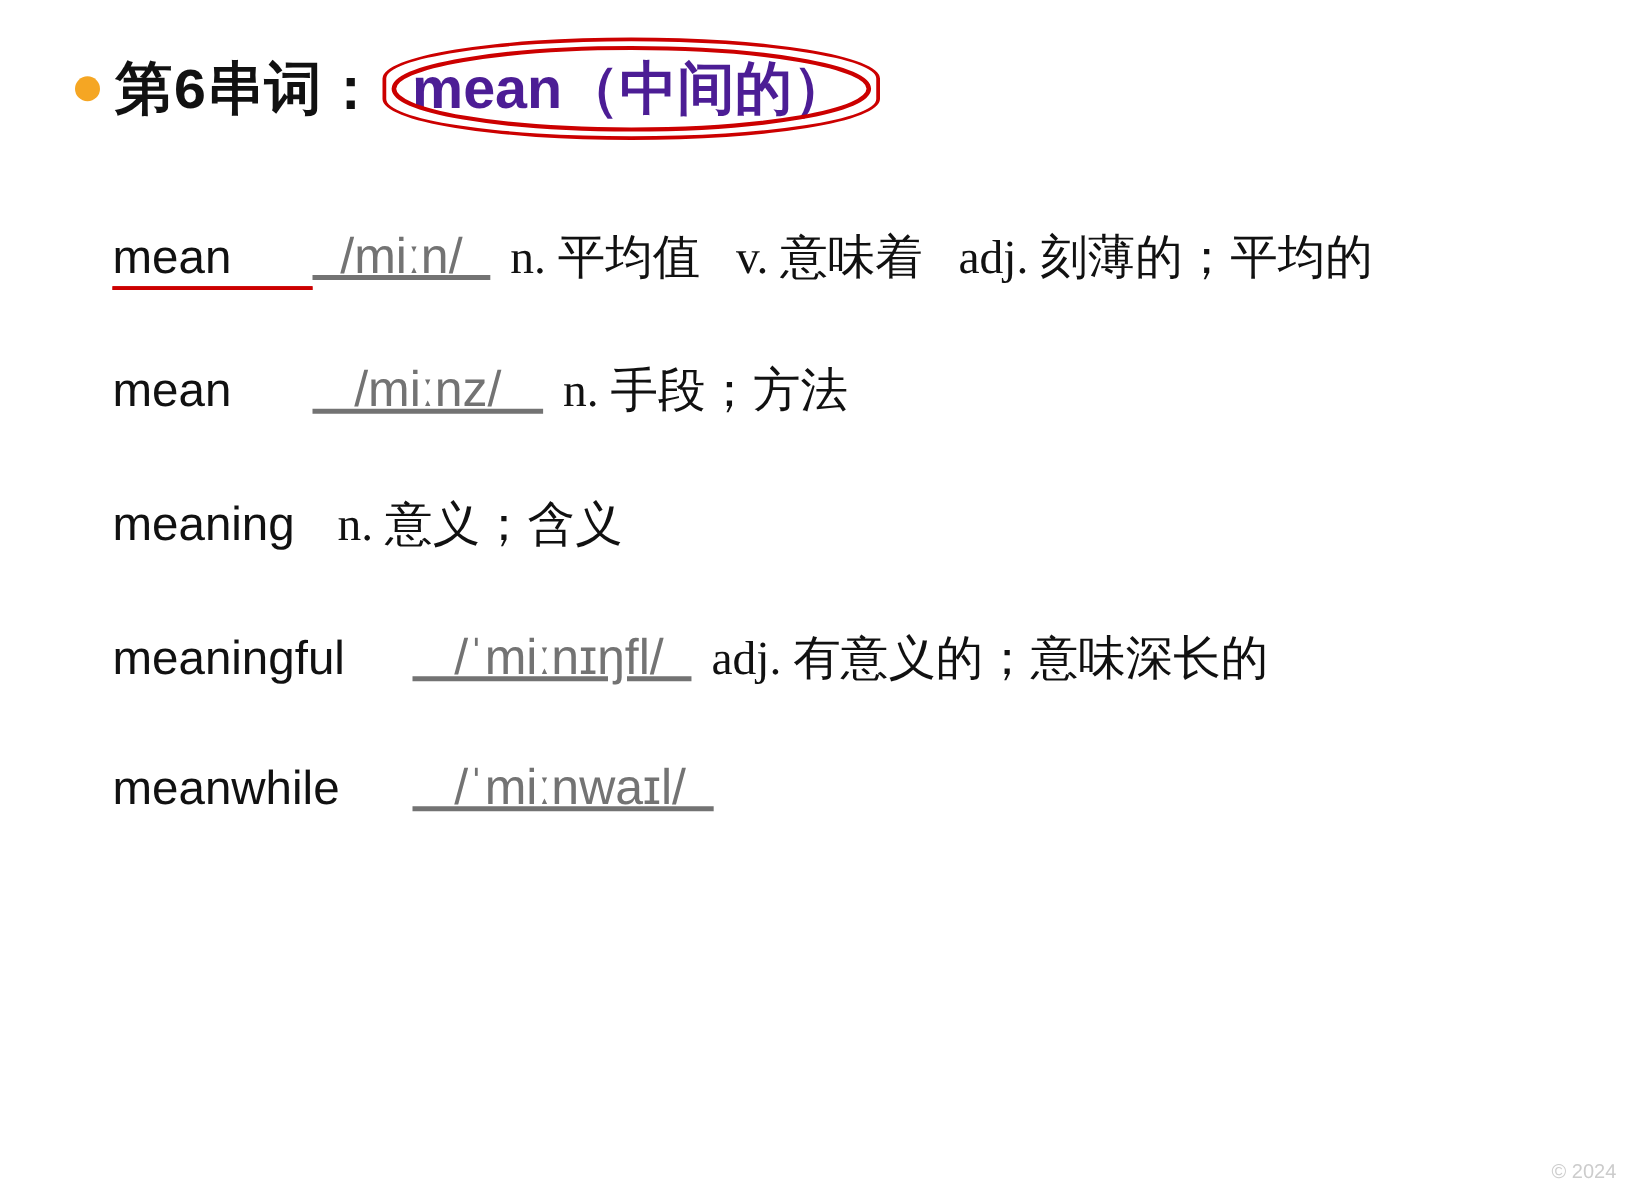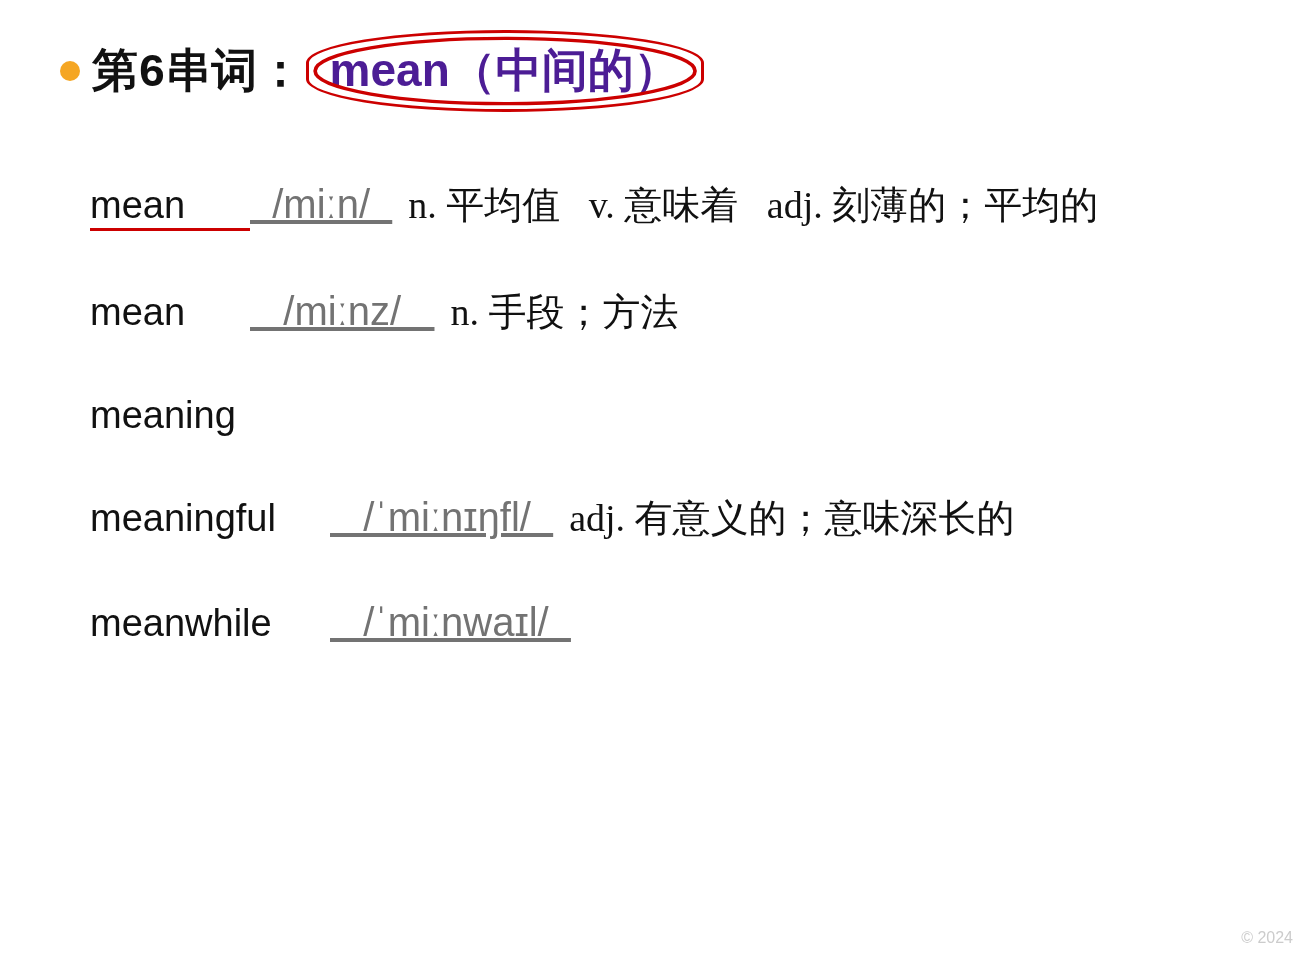--- a/index.html
+++ b/index.html
@@ -165,20 +165,21 @@
     </div>
 
     <div class="entry">
       <span class="entry-word" style="min-width:160px;">mean</span>
       <span class="entry-phonetic">&nbsp;&nbsp; /miːnz/ &nbsp;&nbsp;</span>
       <span class="entry-definition">n. 手段；方法</span>
     </div>
 
     <div class="entry">
       <span class="entry-word" style="min-width:180px;">meaning</span>
+      <span class="entry-definition">n. 意义；含义</span>
     </div>
 
     <div class="entry">
       <span class="entry-word" style="min-width:240px;">meaningful</span>
       <span class="entry-phonetic">&nbsp;&nbsp; /ˈmiːnɪŋfl/ &nbsp;</span>
       <span class="entry-definition">adj. 有意义的；意味深长的</span>
     </div>
 
     <div class="entry">
       <span class="entry-word" style="min-width:240px;">meanwhile</span>

